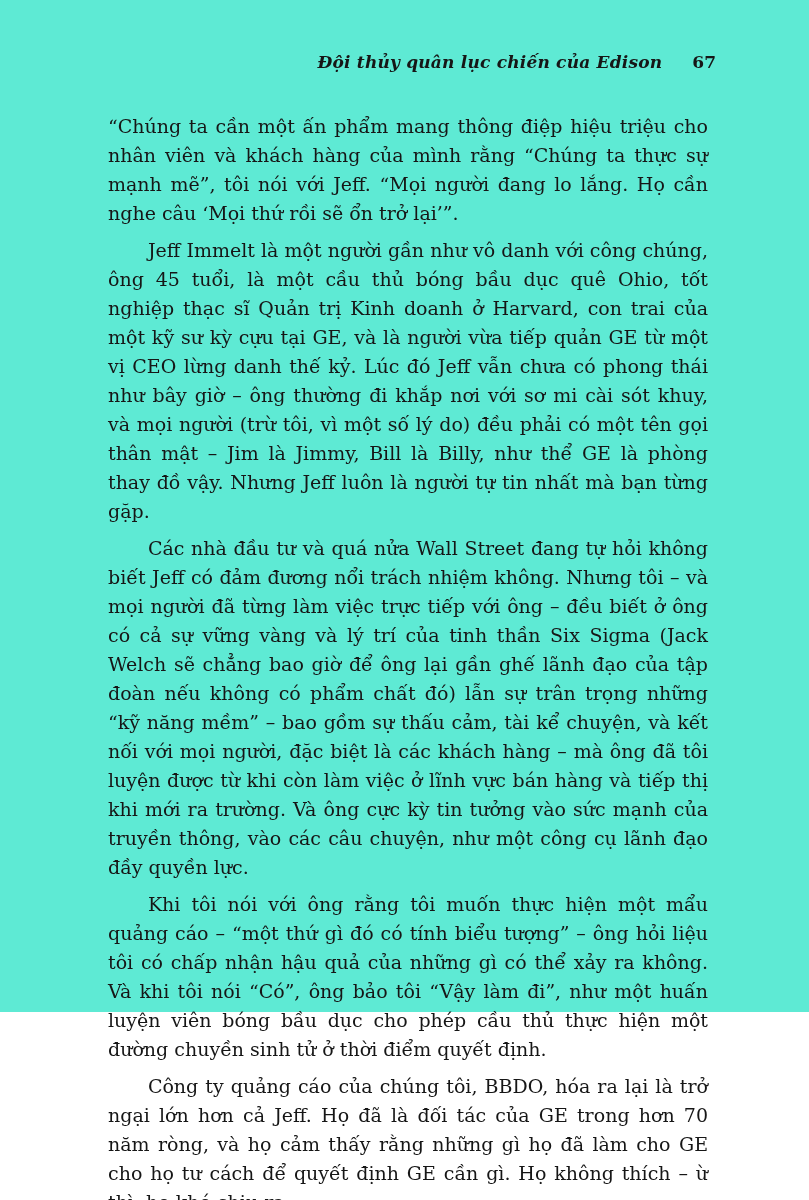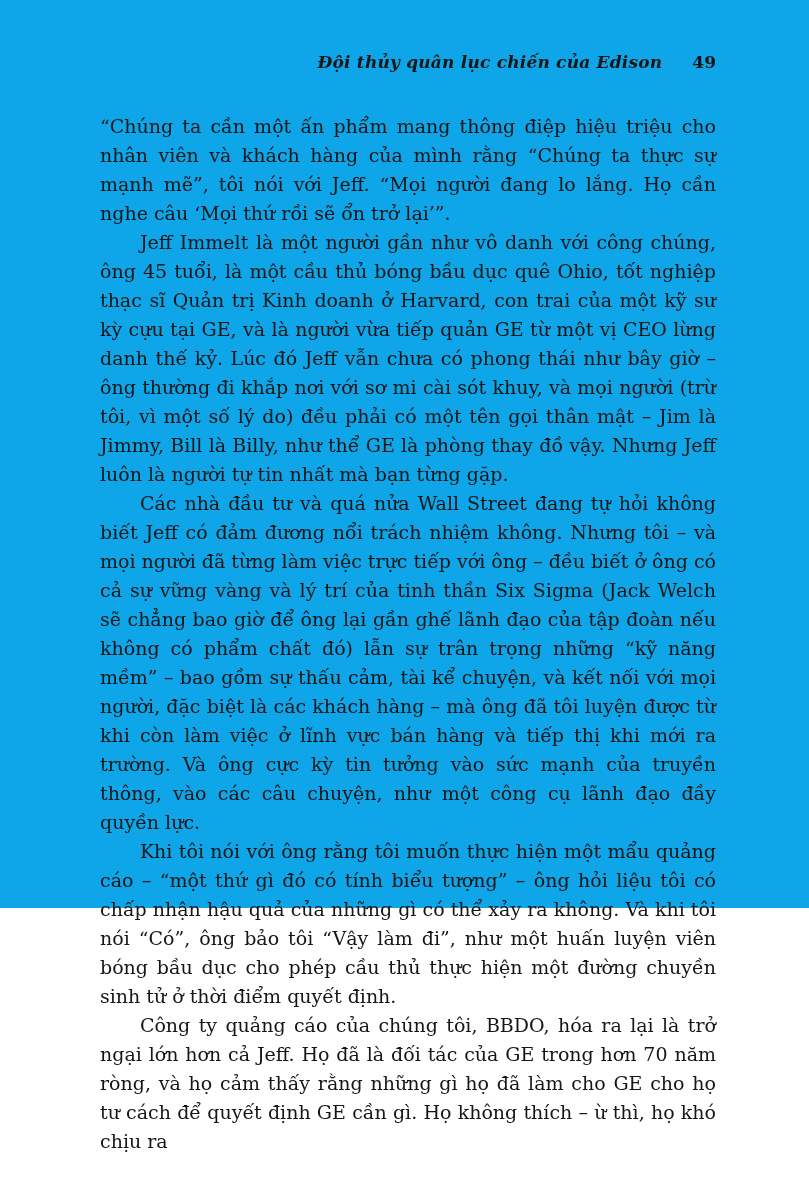--- a/index.html
+++ b/index.html
@@ -10,22 +10,22 @@
   body {
     width: 809px;
     height: 1200px;
     overflow: hidden;
     font-family: "DejaVu Serif", "Liberation Serif", serif;
     color: #161616;
   }
   .page {
     box-sizing: border-box;
     width: 809px;
-    height: 908px;
-    background: #0ea5e9;
+    height: 1012px;
+    background: #5eead4;
     padding: 52px 93px 40px 100px;
   }
   .running-header {
     display: flex;
     justify-content: flex-end;
     align-items: baseline;
     gap: 30px;
     font-size: 17px;
     margin-bottom: 40px;
   }
@@ -38,35 +38,35 @@
     font-weight: bold;
     font-style: normal;
   }
   .body-text {
     font-size: 19px;
     line-height: 29px;
     text-align: justify;
     text-justify: inter-word;
   }
   .para {
-    margin: 0;
+    margin: 8px;
     text-indent: 2.1em;
   }
   .para.first {
     text-indent: 0;
   }
 </style>
 </head>
 <body>
 
 <div class="page">
 
   <div class="running-header">
     <span class="rh-title">Đội thủy quân lục chiến của Edison</span>
-    <span class="rh-num">49</span>
+    <span class="rh-num">67</span>
   </div>
 
   <div class="body-text">
     <p class="para first">“Chúng ta cần một ấn phẩm mang thông điệp hiệu triệu cho nhân viên và khách hàng của mình rằng “Chúng ta thực sự mạnh mẽ”, tôi nói với Jeff. “Mọi người đang lo lắng. Họ cần nghe câu ‘Mọi thứ rồi sẽ ổn trở lại’”.</p>
     <p class="para">Jeff Immelt là một người gần như vô danh với công chúng, ông 45 tuổi, là một cầu thủ bóng bầu dục quê Ohio, tốt nghiệp thạc sĩ Quản trị Kinh doanh ở Harvard, con trai của một kỹ sư kỳ cựu tại GE, và là người vừa tiếp quản GE từ một vị CEO lừng danh thế kỷ. Lúc đó Jeff vẫn chưa có phong thái như bây giờ – ông thường đi khắp nơi với sơ mi cài sót khuy, và mọi người (trừ tôi, vì một số lý do) đều phải có một tên gọi thân mật – Jim là Jimmy, Bill là Billy, như thể GE là phòng thay đồ vậy. Nhưng Jeff luôn là người tự tin nhất mà bạn từng gặp.</p>
     <p class="para">Các nhà đầu tư và quá nửa Wall Street đang tự hỏi không biết Jeff có đảm đương nổi trách nhiệm không. Nhưng tôi – và mọi người đã từng làm việc trực tiếp với ông – đều biết ở ông có cả sự vững vàng và lý trí của tinh thần Six Sigma (Jack Welch sẽ chẳng bao giờ để ông lại gần ghế lãnh đạo của tập đoàn nếu không có phẩm chất đó) lẫn sự trân trọng những “kỹ năng mềm” – bao gồm sự thấu cảm, tài kể chuyện, và kết nối với mọi người, đặc biệt là các khách hàng – mà ông đã tôi luyện được từ khi còn làm việc ở lĩnh vực bán hàng và tiếp thị khi mới ra trường. Và ông cực kỳ tin tưởng vào sức mạnh của truyền thông, vào các câu chuyện, như một công cụ lãnh đạo đầy quyền lực.</p>
     <p class="para">Khi tôi nói với ông rằng tôi muốn thực hiện một mẩu quảng cáo – “một thứ gì đó có tính biểu tượng” – ông hỏi liệu tôi có chấp nhận hậu quả của những gì có thể xảy ra không. Và khi tôi nói “Có”, ông bảo tôi “Vậy làm đi”, như một huấn luyện viên bóng bầu dục cho phép cầu thủ thực hiện một đường chuyền sinh tử ở thời điểm quyết định.</p>
     <p class="para">Công ty quảng cáo của chúng tôi, BBDO, hóa ra lại là trở ngại lớn hơn cả Jeff. Họ đã là đối tác của GE trong hơn 70 năm ròng, và họ cảm thấy rằng những gì họ đã làm cho GE cho họ tư cách để quyết định GE cần gì. Họ không thích – ừ thì, họ khó chịu ra</p>
   </div>
 

